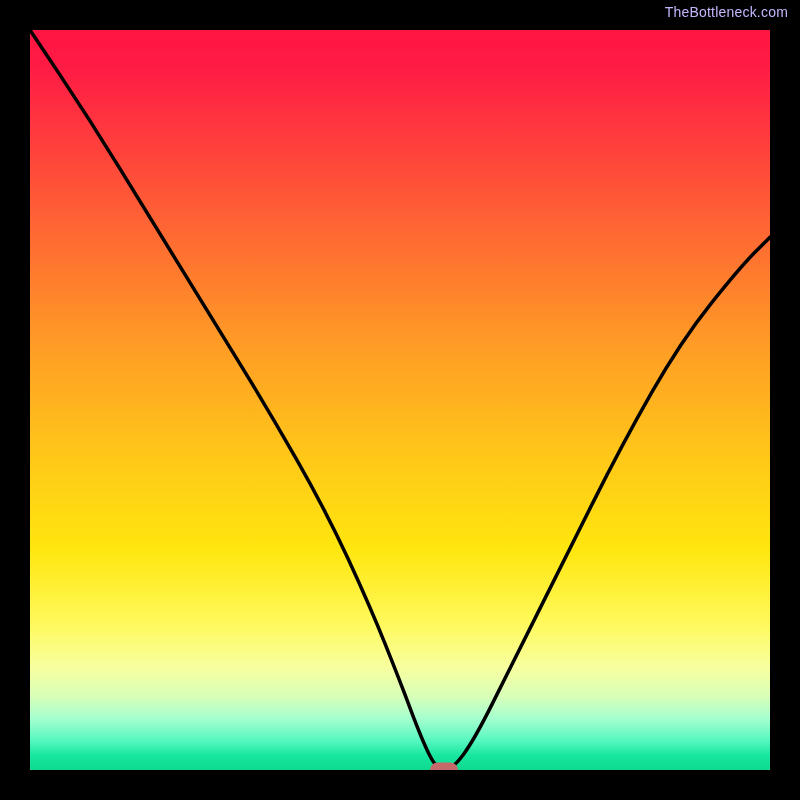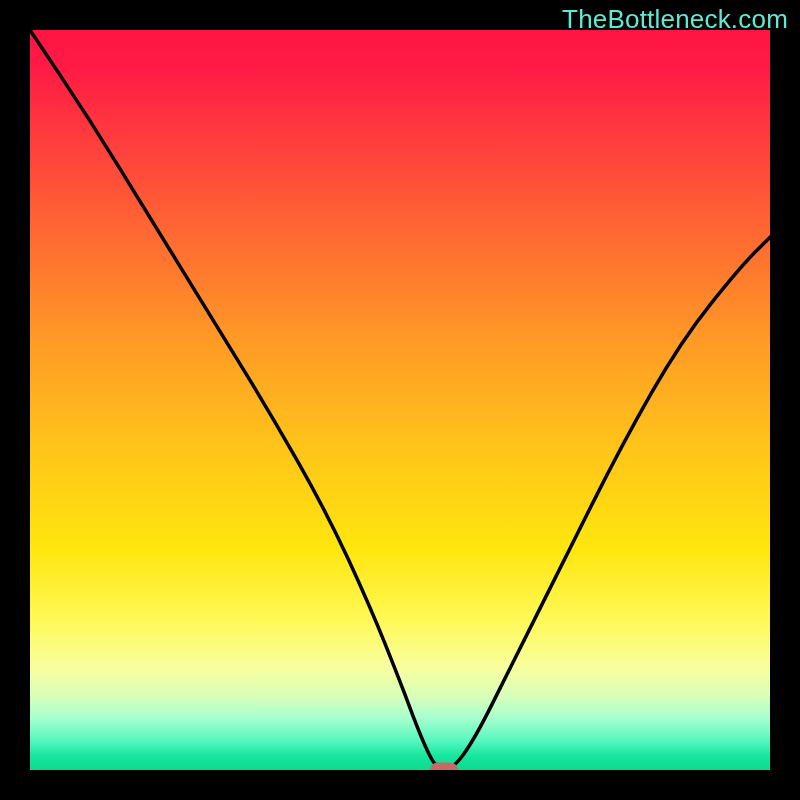--- a/index.html
+++ b/index.html
@@ -14,22 +14,22 @@
   .frame {
     position: relative;
     width: 800px;
     height: 800px;
     background: #000;
   }
   .attribution {
     position: absolute;
     top: 4px;
     right: 12px;
-    color: #5eead4;
-    font-size: 26px;
+    color: #c4b5fd;
+    font-size: 14px;
     font-weight: 500;
     letter-spacing: 0.2px;
     z-index: 10;
   }
   .plot-area {
     position: absolute;
     left: 30px;
     top: 30px;
     width: 740px;
     height: 740px;

